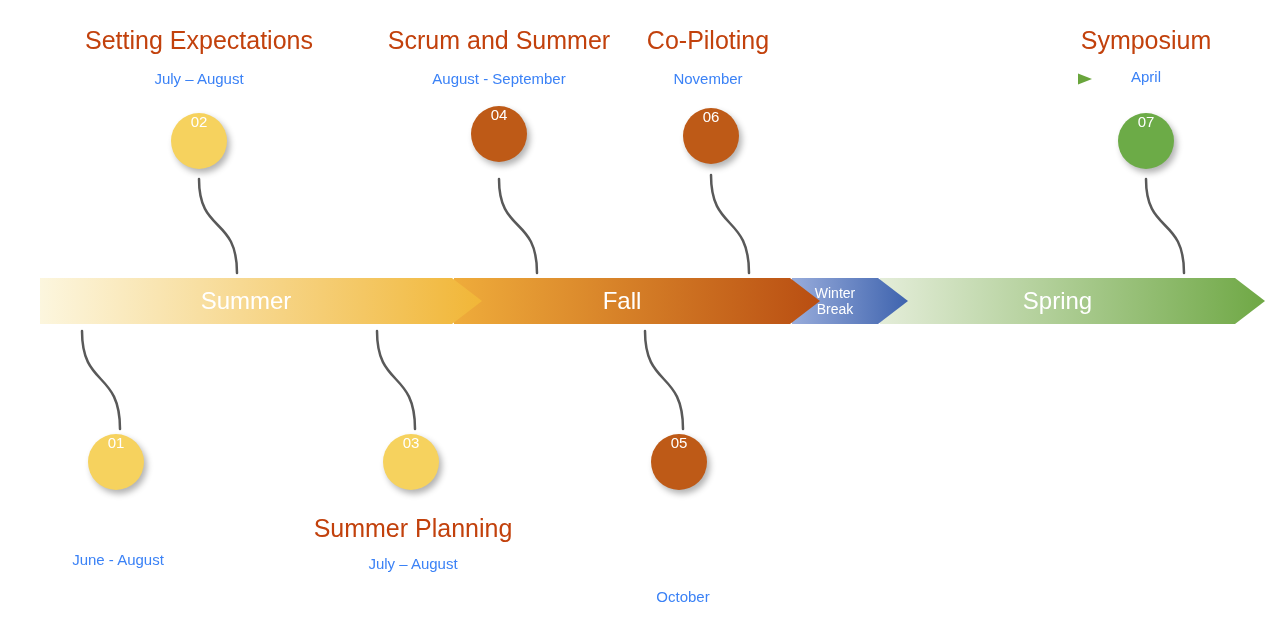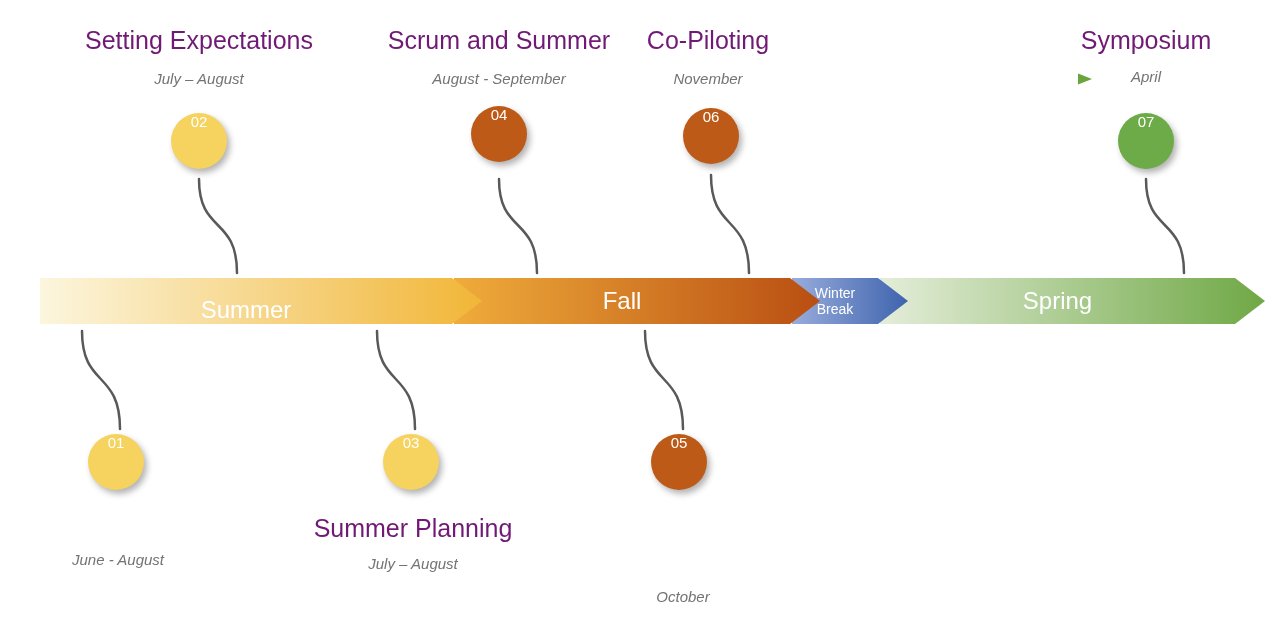--- a/index.html
+++ b/index.html
@@ -3,26 +3,26 @@
 <meta charset="utf-8">
 <style>
   * { margin:0; padding:0; box-sizing:border-box; }
   html,body { background:#ffffff; }
   body { font-family:"Liberation Sans", sans-serif; }
   .canvas {
     position:relative; width:1286px; height:634px;
     background:#ffffff; overflow:hidden;
   }
   .title {
-    position:absolute; font-size:25px; color:#701a75;
+    position:absolute; font-size:25px; color:#c2410c;
     text-align:center; line-height:1.5; font-weight:400;
   }
   .date {
-    position:absolute; font-size:15px; color:#737373;
-    text-align:center; font-weight:400;font-style:italic;
+    position:absolute; font-size:15px; color:#3b82f6;
+    text-align:center; font-weight:400;
   }
   .circle {
     position:absolute; width:56px; height:56px; border-radius:50%;
     display:flex; align-items:flex-start; justify-content:center;
     color:#ffffff; font-size:15px; font-weight:400;
     box-shadow:3px 4px 6px rgba(0,0,0,0.30);
   }
   .bar {
     position:absolute; left:40px; top:278px; width:1225px; height:46px;
   }
@@ -89,21 +89,21 @@
   <div class="title" style="left:996px; top:22px; width:300px;">Symposium</div>
   <div class="date" style="left:996px; top:68px; width:300px;">April</div>
   <div class="circle" style="left: 1118px; top: 113px; background-color: rgb(108, 171, 71);">
     <span>07</span>
   </div>
   <svg class="connector" style="left:1142px; top:176px;" width="46" height="100" viewBox="0 0 46 100">
     <path d="M4,3 C4,58 42,40 42,97" stroke="#595959" stroke-width="2.5" fill="none" stroke-linecap="round"></path>
   </svg>
 
   <div class="bar">
-    <div class="seg" style="left: 0px; width: 442px; z-index: 4; background: linear-gradient(90deg, rgb(252, 246, 222), rgb(241, 182, 55)); align-items: flex-end;">
+    <div class="seg" style="left: 0px; width: 442px; z-index: 4; background: linear-gradient(90deg, rgb(252, 246, 222), rgb(241, 182, 55));">
       <span class="seg-label">Summer</span>
     </div>
     <div class="seg" style="left: 414px; width: 366px; z-index: 3; background: linear-gradient(90deg, rgb(239, 172, 59), rgb(185, 78, 18));">
       <span class="seg-label">Fall</span>
     </div>
     <div class="seg seg-small" style="left: 752px; width: 116px; z-index: 2; background: linear-gradient(90deg, rgb(152, 172, 219), rgb(62, 99, 174));">
       <span class="seg-label">Winter Break</span>
     </div>
     <div class="seg" style="left: 840px; width: 385px; z-index: 1; background: linear-gradient(90deg, rgb(228, 237, 217), rgb(111, 168, 69));">
       <span class="seg-label">Spring</span>

